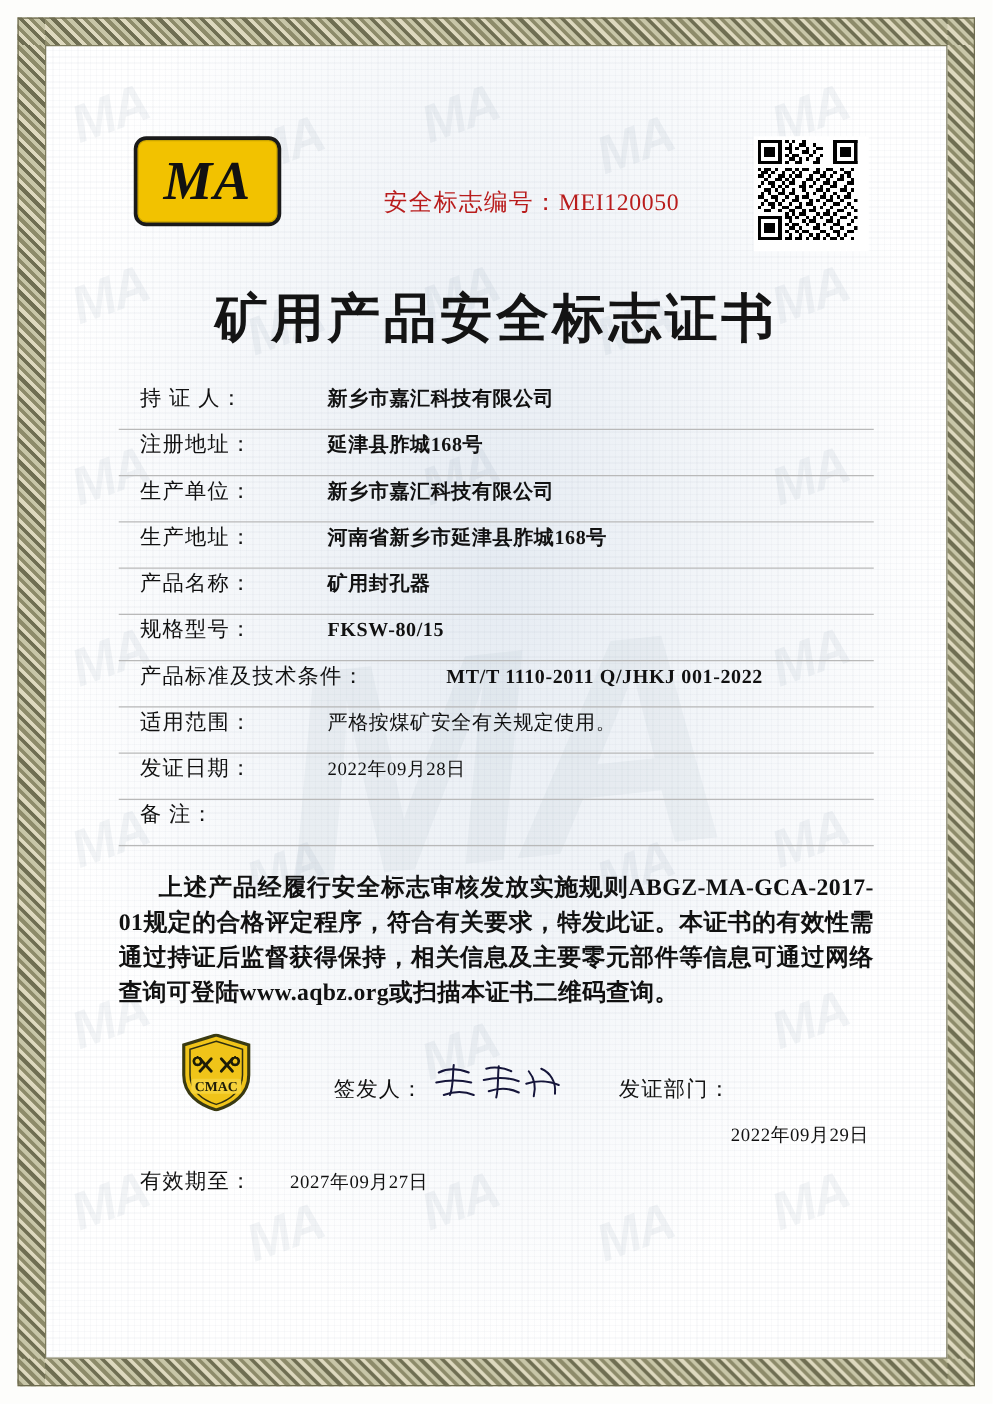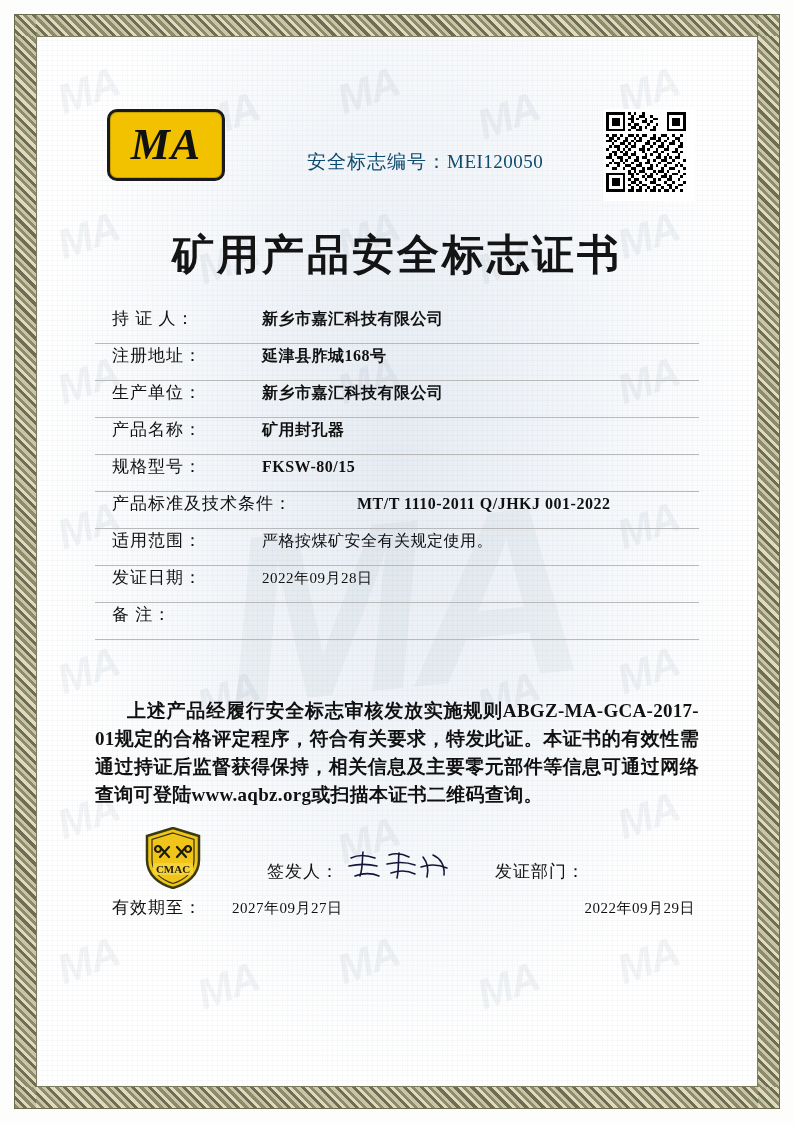--- a/index.html
+++ b/index.html
@@ -132,21 +132,21 @@
     color: #111;
     letter-spacing: 1px;
     line-height: 1;
   }
 
   .cert-no {
     position: absolute;
     left: 270px;
     top: 112px;
     font-size: 19px;
-    color: #0c4a6e;
+    color: #b91c1c;
     letter-spacing: 1px;
   }
   .cert-no .no-value {
     font-family: "Liberation Serif", serif;
     letter-spacing: 0.5px;
   }
 
   .qr {
     position: absolute;
     right: 62px;
@@ -571,20 +571,24 @@
       <div class="frow">
         <div class="flabel">注册地址：</div>
         <div class="fvalue">延津县胙城168号</div>
       </div>
 
       <div class="frow">
         <div class="flabel">生产单位：</div>
         <div class="fvalue">新乡市嘉汇科技有限公司</div>
       </div>
 
+      <div class="frow">
+        <div class="flabel">生产地址：</div>
+        <div class="fvalue">河南省新乡市延津县胙城168号</div>
+      </div>
 
       <div class="frow">
         <div class="flabel">产品名称：</div>
         <div class="fvalue">矿用封孔器</div>
       </div>
 
       <div class="frow">
         <div class="flabel">规格型号：</div>
         <div class="fvalue">FKSW-80/15</div>
       </div>

